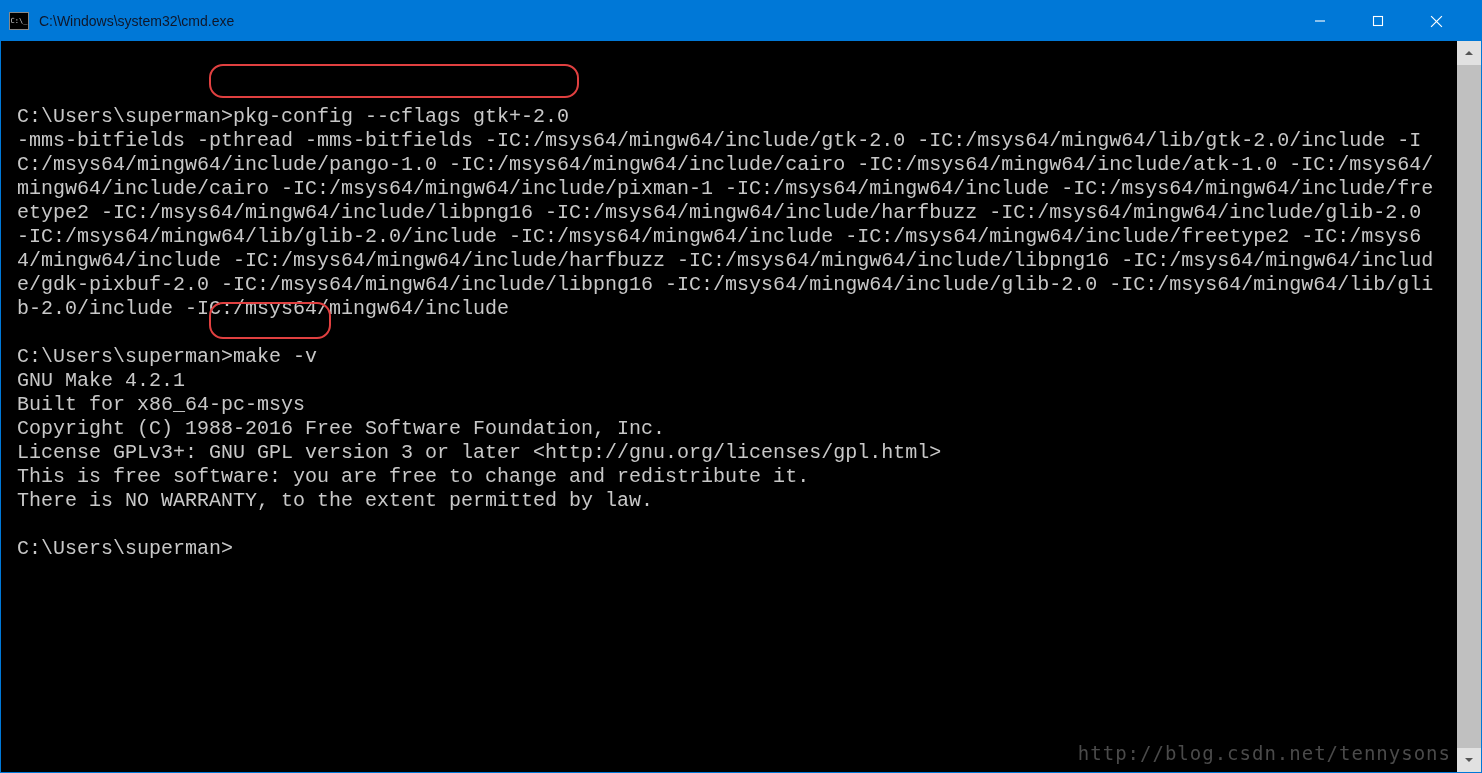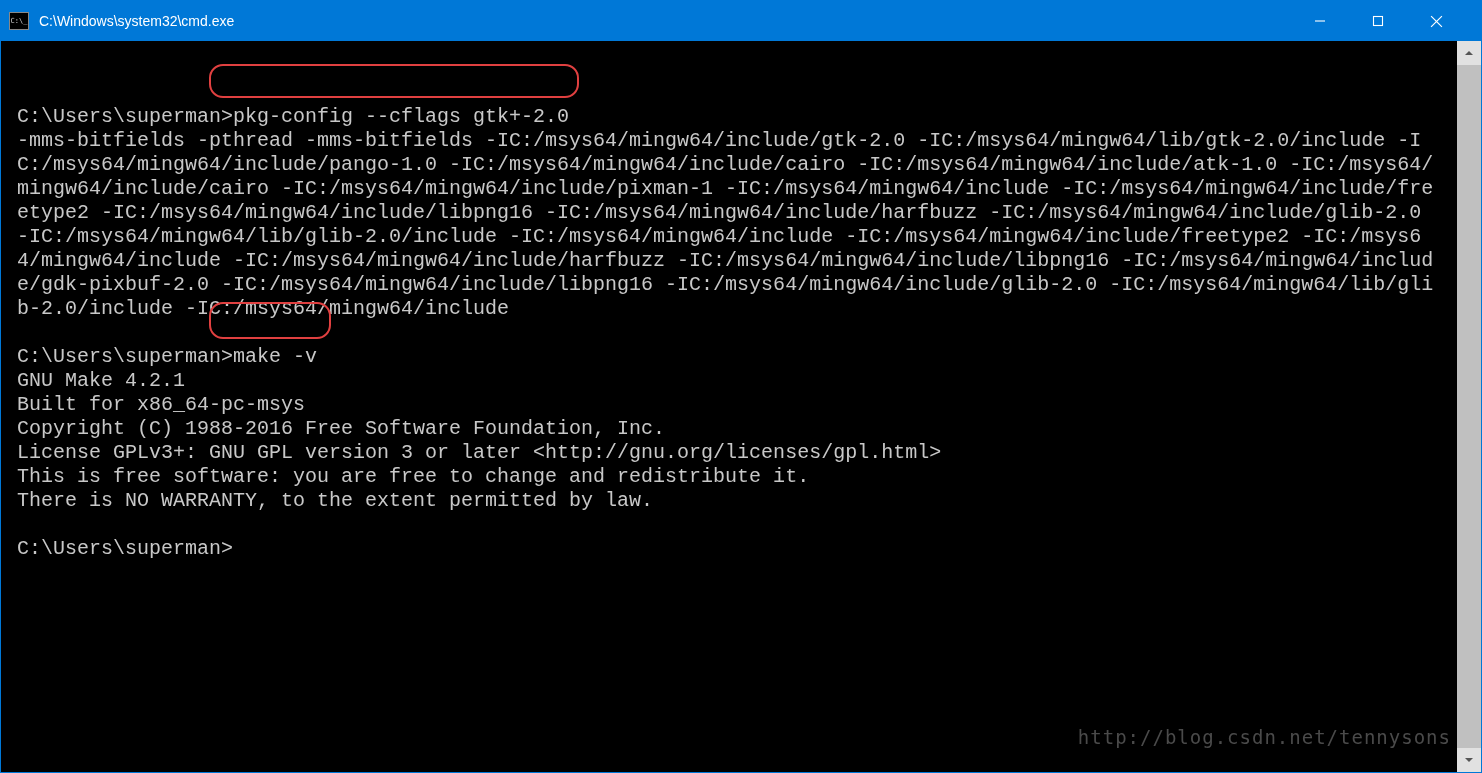--- a/index.html
+++ b/index.html
@@ -19,21 +19,21 @@
       flex-direction: column;
       position: relative;
     }
     .titlebar {
       height: 40px;
       background: #0078d7;
       display: flex;
       align-items: center;
       justify-content: space-between;
       padding: 0 16px 0 8px;
-      color: #ffffff;
+      color: #0f172a;
       font-family: "Segoe UI", Tahoma, sans-serif;
       font-size: 14px;
     }
     .titlebar-left {
       display: flex;
       align-items: center;
       gap: 10px;
     }
     .app-icon {
       width: 20px;
@@ -110,21 +110,21 @@
       position: absolute;
       border: 2px solid #e04040;
       border-radius: 14px;
       pointer-events: none;
     }
     .annot1 { left: 208px; top: 23px; width: 370px; height: 34px; }
     .annot2 { left: 208px; top: 261px; width: 122px; height: 37px; }
     .watermark {
       position: absolute;
       right: 30px;
-      bottom: 24px;
+      bottom: 8px;
       color: #4a4a4a;
       font-family: Consolas, monospace;
       font-size: 19px;
       letter-spacing: 1px;
       pointer-events: none;
     }
   </style>
 </head>
 <body>
 

